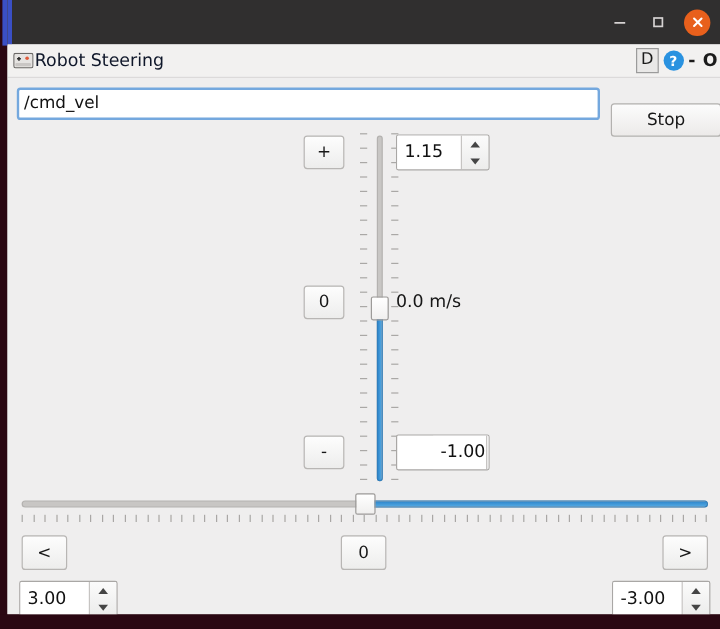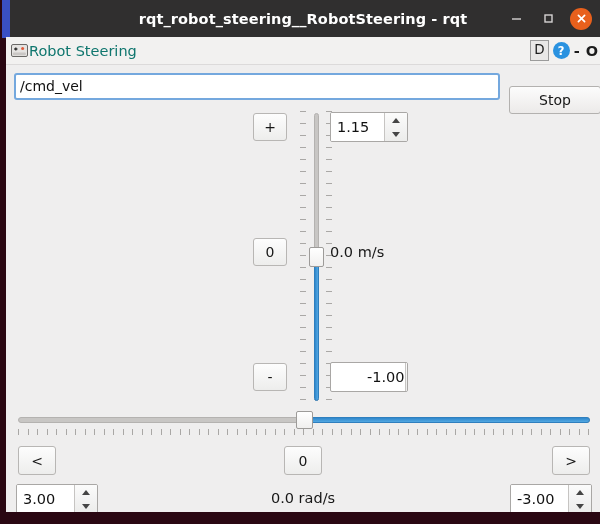--- a/index.html
+++ b/index.html
@@ -93,21 +93,21 @@
     align-items: center;
     padding-left: 5px;
   }
   #plugin-icon {
     width: 17px; height: 13px;
     margin-right: 1px;
     flex: 0 0 auto;
   }
   #plugin-title {
     font-size: 14.5px;
-    color: #0f766e;
+    color: #0f172a;
   }
   #plugin-bar-right {
     position: absolute;
     right: 0px;
     top: 0; bottom: 0;
     display: flex;
     align-items: center;
     gap: 4px;
     padding-right: 2px;
   }
@@ -425,21 +425,20 @@
 </style>
 </head>
 <body>
 
 <div id="desktop">
 
   <div id="window">
 
     <div id="titlebar">
       <div id="titlebar-accent"></div>
-      <div id="title-text">rqt_robot_steering__RobotSteering - rqt</div>
       <div id="window-controls">
         <div class="wc-btn wc-min">
           <svg width="13" height="13" viewBox="0 0 13 13">
               <line x1="2" y1="7" x2="11" y2="7" stroke="#d6d3d3" stroke-width="1.4"></line>
             </svg>
         </div>
         <div class="wc-btn wc-max">
           <svg width="13" height="13" viewBox="0 0 13 13">
               <rect x="3" y="3" width="7" height="7" fill="none" stroke="#d6d3d3" stroke-width="1.4"></rect>
             </svg>
@@ -650,21 +649,20 @@
           <div class="spin-arrows">
             <div class="sa">
                 <span class="sa-up"></span>
               </div>
             <div class="sa">
                 <span class="sa-dn"></span>
               </div>
           </div>
         </div>
 
-        <div id="angular-readout">0.0 rad/s</div>
 
         <div class="spin" id="spin-right-ang">
           <div class="spin-val">-3.00</div>
           <div class="spin-arrows">
             <div class="sa">
                 <span class="sa-up"></span>
               </div>
             <div class="sa">
                 <span class="sa-dn"></span>
               </div>

